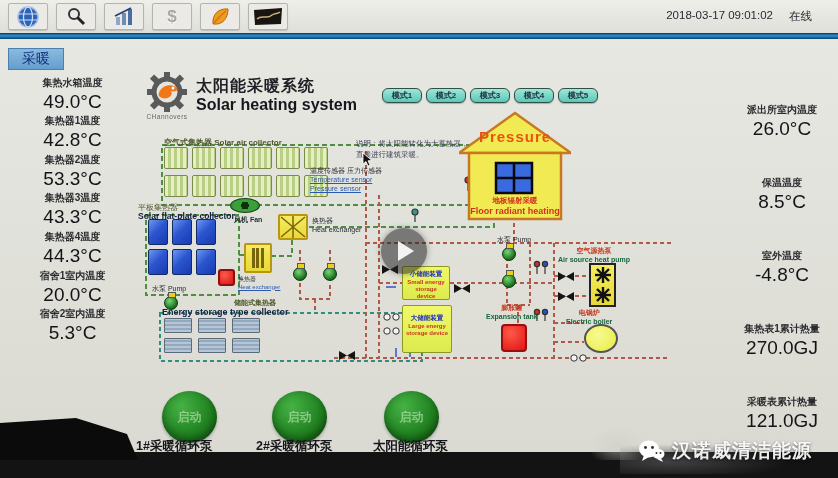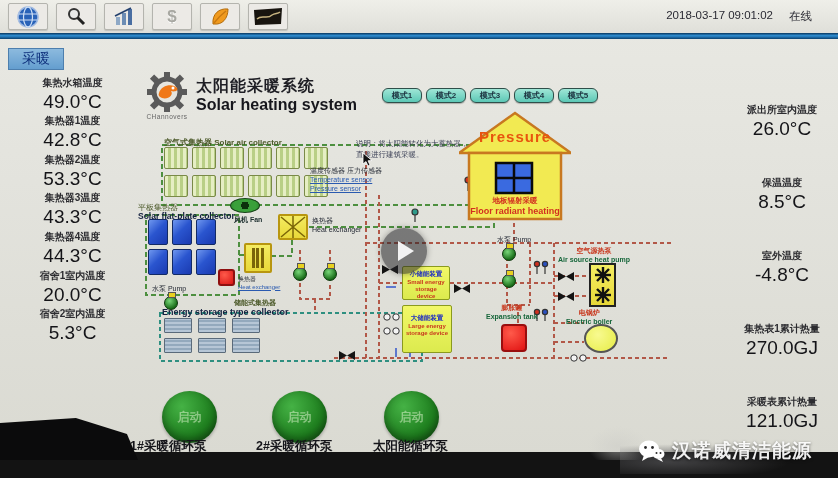--- a/index.html
+++ b/index.html
@@ -463,21 +463,21 @@
       <span class="en" style="color:#16663a;">Electric boiler</span>
     </div>
     <div class="comp" id="boiler"></div>
 
     <div class="comp" id="play"></div>
   </div>
 
   <div class="round-btn" style="left:162px;top:391px;">启动</div>
   <div class="round-btn" style="left:272px;top:391px;">启动</div>
   <div class="round-btn" style="left:384px;top:391px;">启动</div>
-  <div class="round-lbl" style="left:130px;top:438px;">1#采暖循环泵</div>
+  <div class="round-lbl" style="left:136px;top:438px;">1#采暖循环泵</div>
   <div class="round-lbl" style="left:256px;top:438px;">2#采暖循环泵</div>
   <div class="round-lbl" style="left:373px;top:438px;">太阳能循环泵</div>
 
  </div>
 
  <div id="strip"></div>
  <div id="glass"></div>
  <div id="corner-left"></div>
  <div id="watermark">
    <svg width="27" height="24" viewBox="0 0 27 24">

